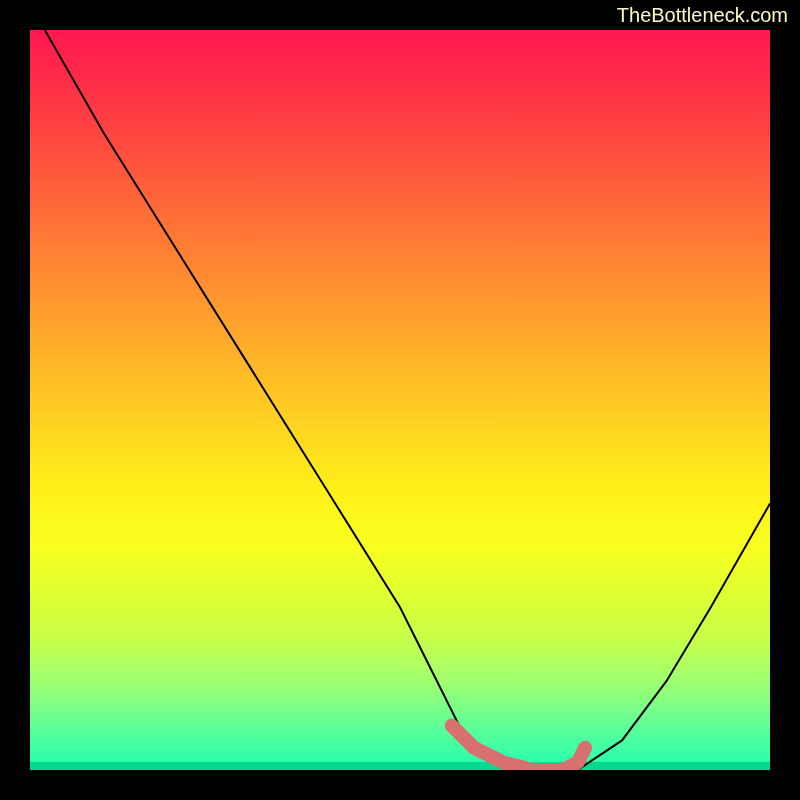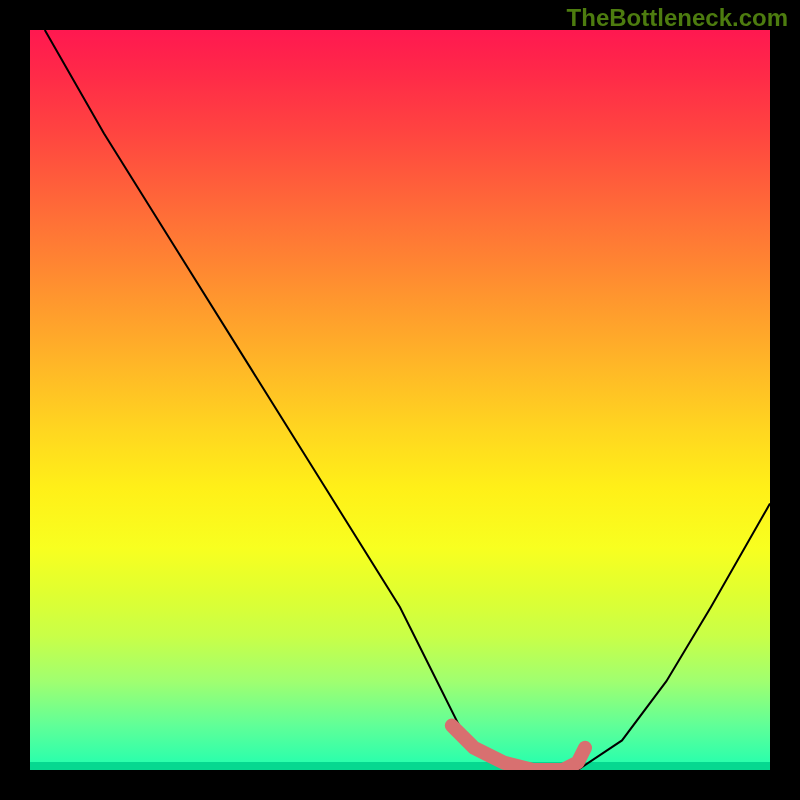--- a/index.html
+++ b/index.html
@@ -8,23 +8,23 @@
     height: 800px;
     background: #000;
     position: relative;
     font-family: Arial, sans-serif;
     overflow: hidden;
   }
   .watermark {
     position: absolute;
     top: 4px;
     right: 12px;
-    color: #4d7c0f;
-    font-size: 24px;
-    font-weight: bold;
+    color: #fef9c3;
+    font-size: 20px;
+    font-weight: normal;
     z-index: 10;
   }
   .plot-area {
     position: absolute;
     left: 30px;
     top: 30px;
     width: 740px;
     height: 740px;
     overflow: hidden;
   }

